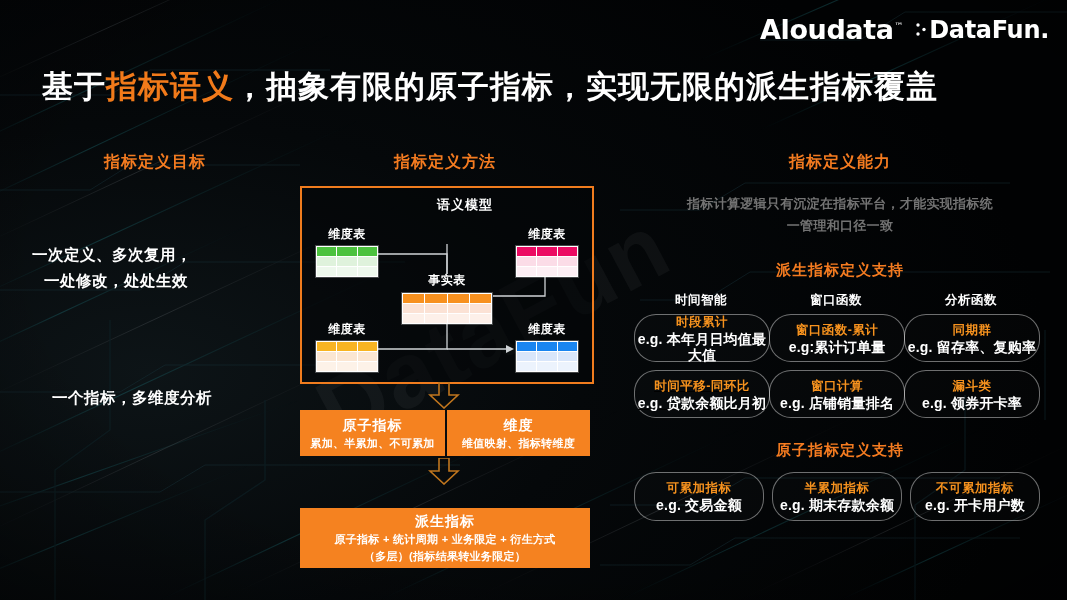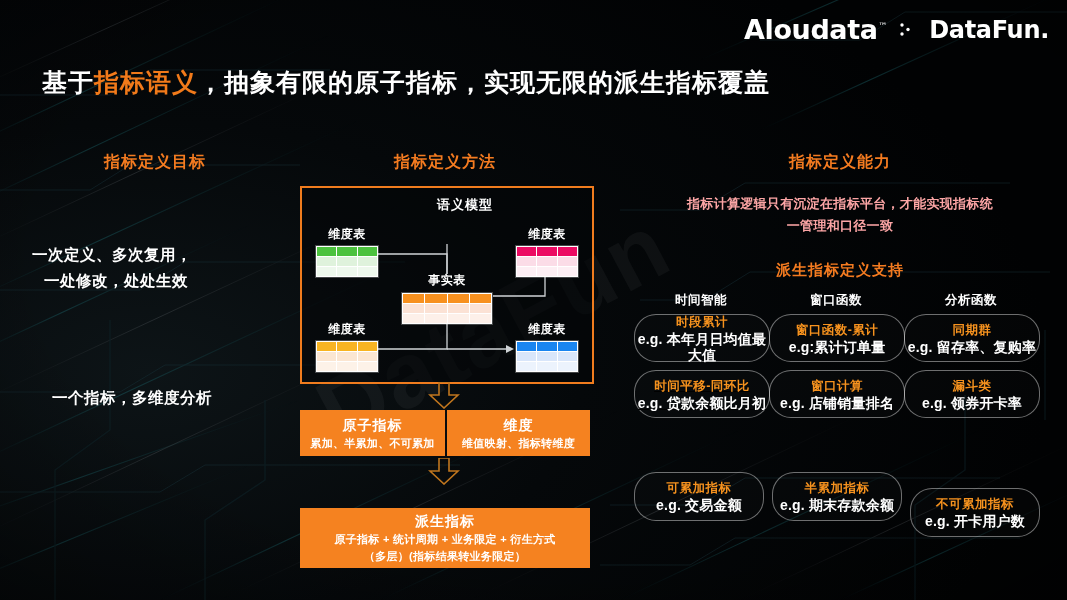--- a/index.html
+++ b/index.html
@@ -34,30 +34,30 @@
   
   .logos{
     position:absolute;right:18px;top:14px;display:flex;align-items:center;gap:12px;
   }
   .logo-aloudata{
     color:#fff;font-size:27px;font-weight:700;letter-spacing:-.4px;
     font-family:"DejaVu Sans","Liberation Sans",sans-serif;
     position:relative;
   }
   .logo-tm{font-size:9px;vertical-align:super;font-weight:400;margin-left:1px;}
-  .logo-datafun{display:flex;align-items:center;gap:16px;text-align:center;}
+  .logo-datafun{display:flex;align-items:center;gap:0;text-align:center;}
   .dots-glyph{display:block;width:14px;height:18px;}
   .logo-dfn-text{
     color:#fff;font-size:24px;font-weight:700;letter-spacing:-.3px;
     font-family:"DejaVu Sans","Liberation Sans",sans-serif;
   }
 
   .slide-title{
     position:absolute;left:42px;top:66px;
-    font-size:25px;font-weight:700;color:#fff;letter-spacing:1px;
+    font-size:31px;font-weight:700;color:#fff;letter-spacing:1px;
     white-space:nowrap;
   }
   .slide-title .hl{color:#F27A1A;}
 
   
   .col-head{
     position:absolute;font-size:16px;font-weight:700;color:#F47B20;
     letter-spacing:1px;text-align:center;
   }
 
@@ -95,21 +95,21 @@
   .obox{
     position:absolute;background:#F58220;color:#fff;
     display:flex;flex-direction:column;align-items:center;justify-content:center;
     text-align:center;
   }
   .obox .t1{font-size:14px;font-weight:700;letter-spacing:1px;line-height:20px;}
   .obox .t2{font-size:11px;font-weight:700;letter-spacing:.3px;line-height:17px;}
 
   
   .right-desc{
-    position:absolute;color:#fca5a5;font-size:13px;font-weight:700;
+    position:absolute;color:#737373;font-size:13px;font-weight:700;
     line-height:22px;text-align:center;letter-spacing:.3px;
   }
   .sub-head{
     position:absolute;font-size:15px;font-weight:700;color:#F47B20;
     letter-spacing:1px;text-align:center;width:100%;
   }
   .grp-label{
     position:absolute;font-size:12.5px;font-weight:700;color:#fff;
     text-align:center;letter-spacing:.5px;
   }
@@ -406,27 +406,28 @@
   </div>
   <div class="pill" style="left:904px;top:370px;width:134px;height:46px;">
     <div class="p1">漏斗类</div>
     <div class="p2">e.g. 领券开卡率</div>
   </div>
   <div class="pill" style="left:769px;top:370px;width:134px;height:46px;">
     <div class="p1">窗口计算</div>
     <div class="p2">e.g. 店铺销量排名</div>
   </div>
 
+  <div class="sub-head" style="left:640px;top:441px;width:400px;">原子指标定义支持</div>
 
   <div class="pill" style="left:634px;top:472px;width:128px;height:47px;">
     <div class="p1">可累加指标</div>
     <div class="p2">e.g. 交易金额</div>
   </div>
   <div class="pill" style="left:772px;top:472px;width:128px;height:47px;">
     <div class="p1">半累加指标</div>
     <div class="p2">e.g. 期末存款余额</div>
   </div>
-  <div class="pill" style="left:910px;top:488px;width:128px;height:47px;">
+  <div class="pill" style="left:910px;top:472px;width:128px;height:47px;">
     <div class="p1">不可累加指标</div>
     <div class="p2">e.g. 开卡用户数</div>
   </div>
 
 </div>
 
 </body></html>

